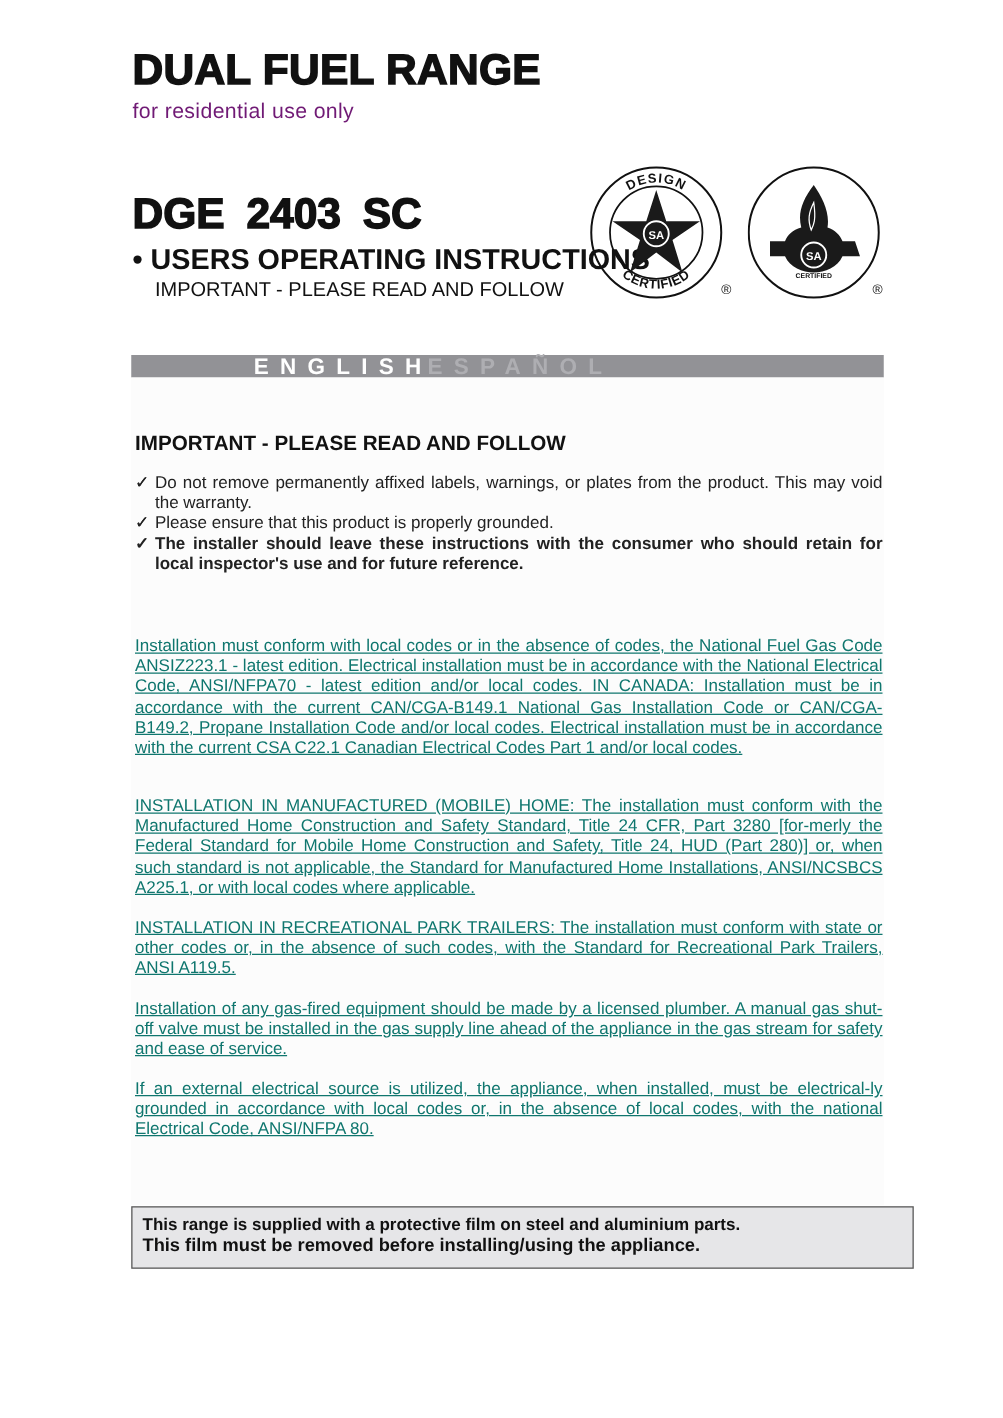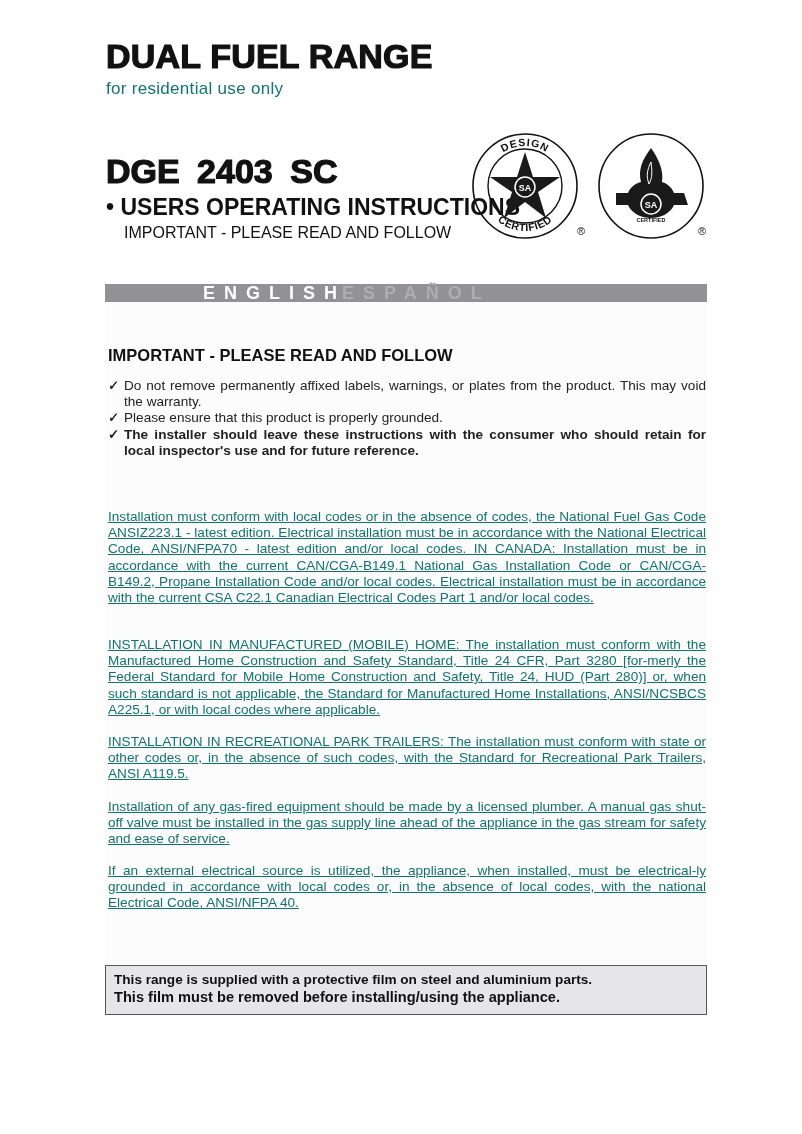--- a/index.html
+++ b/index.html
@@ -6,21 +6,21 @@
     body {
       width: 802px; height: 1134px; position: relative; overflow: hidden;
       background: #ffffff; color: #1a1a1a;
       font-family: "Liberation Sans", sans-serif;
     }
     .abs { position: absolute; }
     .title {
       left: 106px; top: 36px; font-size: 34px; font-weight: 900; letter-spacing: 0.2px;
       color: #111; -webkit-text-stroke: 1.2px #111; line-height: 40px; white-space: nowrap;
     }
-    .subtitle { left: 106px; top: 79px; font-size: 17px; color: #0f766e; line-height: 20px; letter-spacing: 0.3px; }
+    .subtitle { left: 106px; top: 79px; font-size: 17px; color: #701a75; line-height: 20px; letter-spacing: 0.3px; }
     .model {
       left: 106px; top: 127px; font-size: 34px; font-weight: 900; color: #111;
       -webkit-text-stroke: 1.2px #111; word-spacing: 8px; line-height: 40px; white-space: nowrap; margin-top: 24px;
     }
     .doc-type { left: 106px; top: 197px; font-size: 23px; color: #111; line-height: 20px; font-weight: bold; }
     .doc-sub { left: 124px; top: 223px; font-size: 16px; color: #111; line-height: 20px; }
     .logo { position: absolute; }
     .lang-bar {
       left: 105px; top: 284px; width: 602px; height: 18px; background: #929296;
       font-size: 18px; font-weight: 900; letter-spacing: 9px; line-height: 18px;
@@ -31,21 +31,21 @@
       left: 105px; top: 302px; width: 602px; height: 662px; background: #fcfcfc;
     }
     .h2 { left: 108px; top: 345px; font-size: 16.5px; font-weight: bold; color: #111; line-height: 20px; }
     .checklist { left: 108px; top: 378px; width: 598px; font-size: 13.6px; line-height: 16.2px; color: #222; margin: 0; padding: 0; list-style: none; }
     .checklist li { position: relative; padding-left: 16px; text-align: justify; }
     .checklist li .ck { position: absolute; left: 0; top: 0; }
     .checklist li.bold { font-weight: bold; }
     .para { left: 108px; width: 598px; font-size: 13.6px; line-height: 16.2px; color: #0f766e; text-align: justify; text-align-last: left; text-decoration: underline; }
     .notice {
       left: 105px; top: 965px; width: 600px; height: 48px; background: #e6e6e8;
-      border: 1px solid #555; border-right: 1px solid #555;
+      border: 1px solid #555; border-right: 1px solid #555; padding-left: 24px;
     }
     .notice .line { position: absolute; left: 8px; font-weight: bold; color: #111; white-space: nowrap; }
     .notice .l1 { top: 6px; font-size: 13.6px; }
     .notice .l2 { top: 23px; font-size: 14.6px; }
   </style>
 </head>
 <body>
 
 <div class="abs title">DUAL FUEL RANGE</div>
 <div class="abs subtitle">for residential use only</div>
@@ -100,18 +100,18 @@
   <li><span class="ck">✓</span><span>Do not remove permanently affixed labels, warnings, or plates from the product. This may void the warranty.</span></li>
   <li><span class="ck">✓</span></li>
   <li><span class="ck">✓</span><span>Please ensure that this product is properly grounded.</span></li>
   <li class="bold"><span class="ck">✓</span><span>The installer should leave these instructions with the consumer who should retain for local inspector's use and for future reference.</span></li>
 </ul>
 
 <div class="abs para" style="top:509px;">Installation must conform with local codes or in the absence of codes, the National Fuel Gas Code ANSIZ223.1 - latest edition. Electrical installation must be in accordance with the National Electrical Code, ANSI/NFPA70 - latest edition and/or local codes. IN CANADA: Installation must be in accordance with the current CAN/CGA-B149.1 National Gas Installation Code or CAN/CGA-B149.2, Propane Installation Code and/or local codes. Electrical installation must be in accordance with the current CSA C22.1 Canadian Electrical Codes Part 1 and/or local codes.</div>
 <div class="abs para" style="top:637px;">INSTALLATION IN MANUFACTURED (MOBILE) HOME: The installation must conform with the Manufactured Home Construction and Safety Standard, Title 24 CFR, Part 3280 [for-merly the Federal Standard for Mobile Home Construction and Safety, Title 24, HUD (Part 280)] or, when such standard is not applicable, the Standard for Manufactured Home Installations, ANSI/NCSBCS A225.1, or with local codes where applicable.</div>
 <div class="abs para" style="top:734px;">INSTALLATION IN RECREATIONAL PARK TRAILERS: The installation must conform with state or other codes or, in the absence of such codes, with the Standard for Recreational Park Trailers, ANSI A119.5.</div>
 <div class="abs para" style="top:799px;">Installation of any gas-fired equipment should be made by a licensed plumber. A manual gas shut-off valve must be installed in the gas supply line ahead of the appliance in the gas stream for safety and ease of service.</div>
-<div class="abs para" style="top:863px;">If an external electrical source is utilized, the appliance, when installed, must be electrical-ly grounded in accordance with local codes or, in the absence of local codes, with the national Electrical Code, ANSI/NFPA 40.</div>
+<div class="abs para" style="top:863px;">If an external electrical source is utilized, the appliance, when installed, must be electrical-ly grounded in accordance with local codes or, in the absence of local codes, with the national Electrical Code, ANSI/NFPA 80.</div>
 
 <div class="abs notice">
   <div class="line l1">This range is supplied with a protective film on steel and aluminium parts.</div>
   <div class="line l2">This film must be removed before installing/using the appliance.</div>
 </div>
 
 </body></html>

